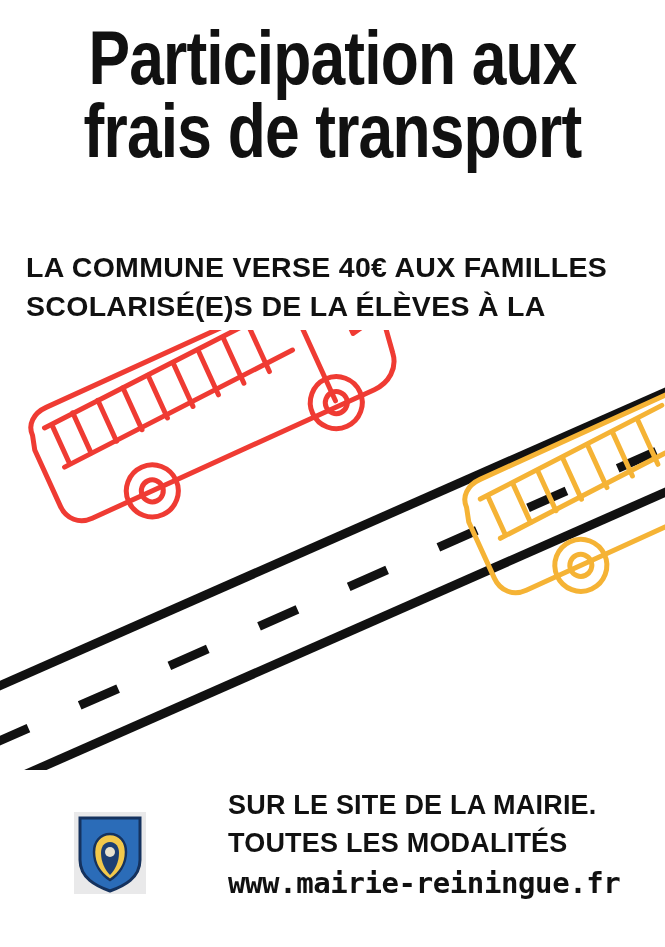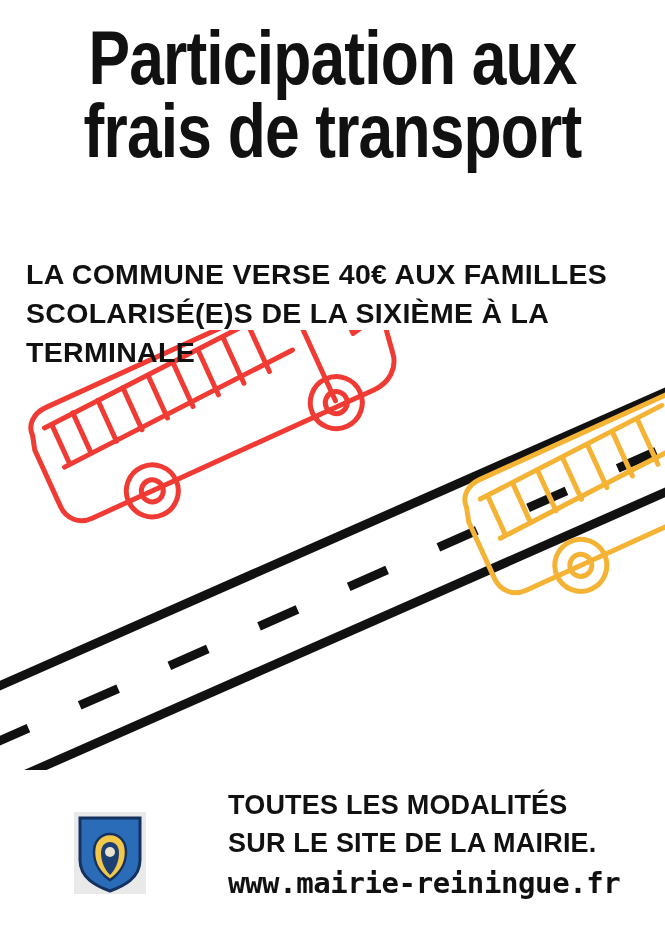--- a/index.html
+++ b/index.html
@@ -36,21 +36,21 @@
     letter-spacing: -1px;
     color: #111111;
     transform: scaleX(0.82);
     transform-origin: center;
     white-space: nowrap;
   }
 
   
   .body-block {
     position: absolute;
-    top: 255px;
+    top: 248px;
     left: 26px;
     width: 618px;
     z-index: 5;
   }
   .body-line {
     font-family: "Liberation Sans", sans-serif;
     font-weight: bold;
     font-size: 28.5px;
     line-height: 1.37;
     letter-spacing: 0.3px;
@@ -107,22 +107,21 @@
 
 <div class="poster">
 
   <div class="title-block">
     <div class="title-line">Participation aux</div>
     <div class="title-line">frais de transport</div>
   </div>
 
   <div class="body-block">
     <div class="body-line">LA COMMUNE VERSE 40€ AUX FAMILLES</div>
-    <div class="body-line">SCOLARISÉ(E)S DE LA SIXIÈME À LA</div>
-    <div class="body-line">TERMINALE</div>
+    <div class="body-line">SCOLARISÉ(E)S DE LA ÉLÈVES À LA</div>
   </div>
 
   <svg class="road" viewBox="0 0 665 440">
 
     <line x1="-10" y1="360" x2="675" y2="58" stroke="#111111" stroke-width="9"></line>
 
     <line x1="-10" y1="460" x2="675" y2="158" stroke="#111111" stroke-width="9"></line>
 
     <line x1="-10" y1="415" x2="675" y2="113" stroke="#111111" stroke-width="9" stroke-dasharray="42 56"></line>
 
@@ -171,18 +170,18 @@
   <div class="crest">
     <svg viewBox="0 0 72 82" width="72" height="82">
       <path d="M6 6 L66 6 L66 48 C66 66 50 74 36 79 C22 74 6 66 6 48 Z" fill="#2b6cb8" stroke="#15325e" stroke-width="3"></path>
       <path d="M36 22 C26 22 20 30 20 40 C20 52 27 62 36 68 C45 62 52 52 52 40 C52 30 46 22 36 22 Z" fill="#f2c84b" stroke="#15325e" stroke-width="2.5"></path>
       <path d="M36 30 C30 30 27 35 27 41 C27 50 31 58 36 63 C41 58 45 50 45 41 C45 35 42 30 36 30 Z" fill="#1d3f73"></path>
       <circle cx="36" cy="40" r="5" fill="#e8e2cf"></circle>
     </svg>
   </div>
 
   <div class="footer-block">
+    <div class="footer-line">SUR LE SITE DE LA MAIRIE.</div>
     <div class="footer-line">TOUTES LES MODALITÉS</div>
-    <div class="footer-line">SUR LE SITE DE LA MAIRIE.</div>
     <div class="footer-line url">www.mairie-reiningue.fr</div>
   </div>
 
 </div>
 
 </body></html>

